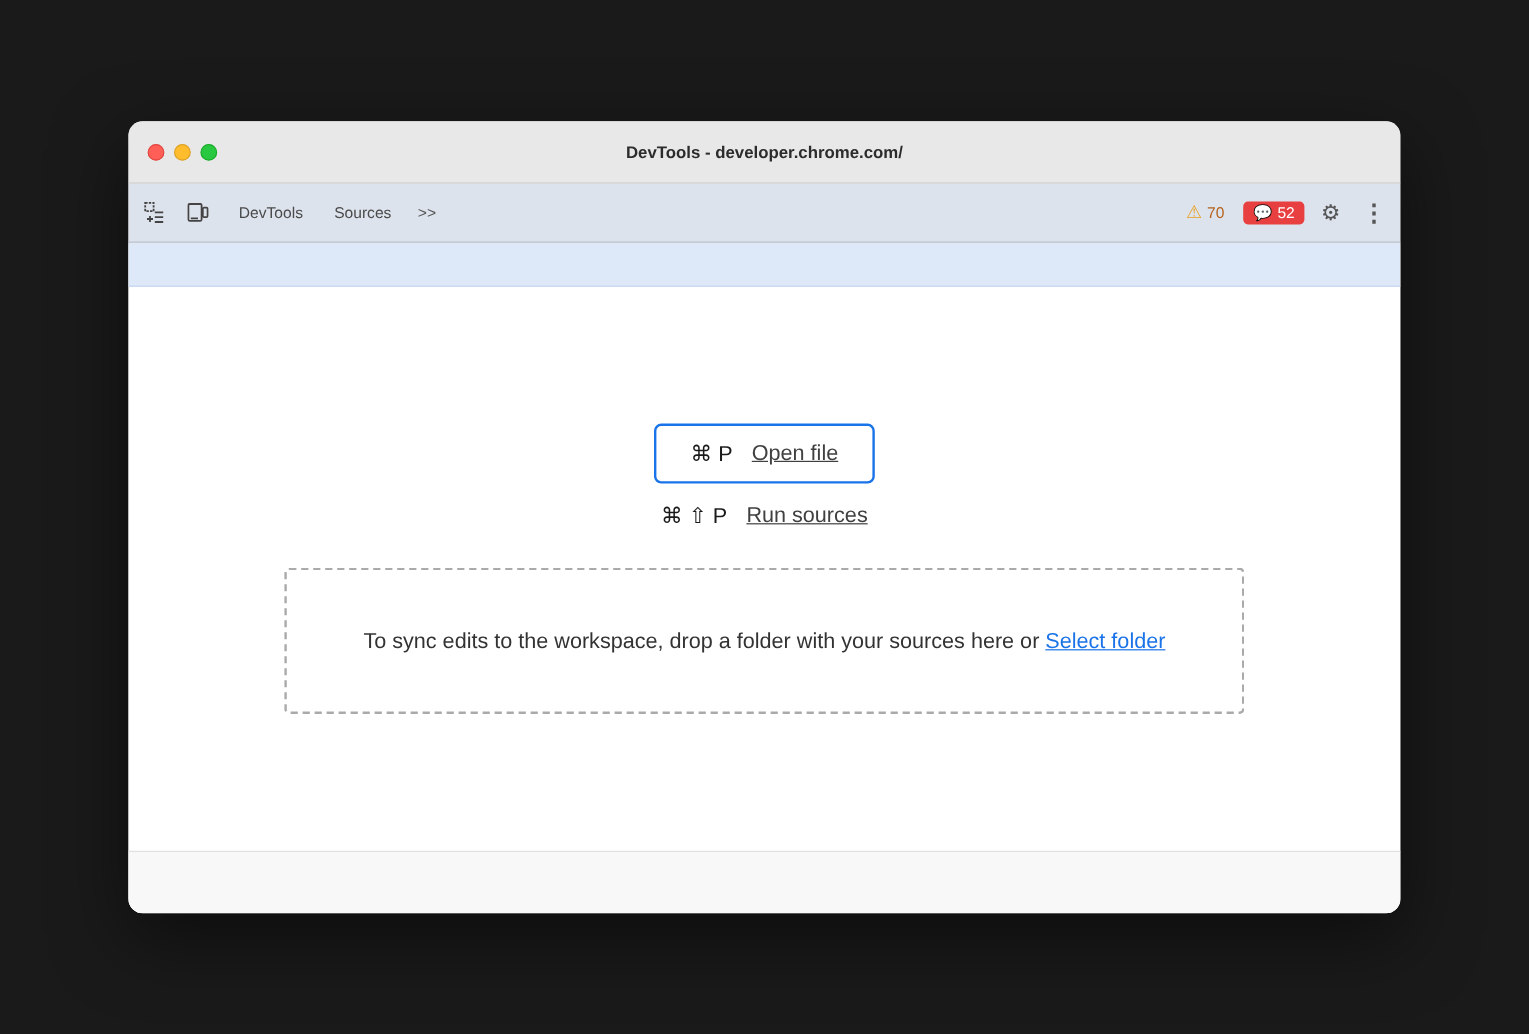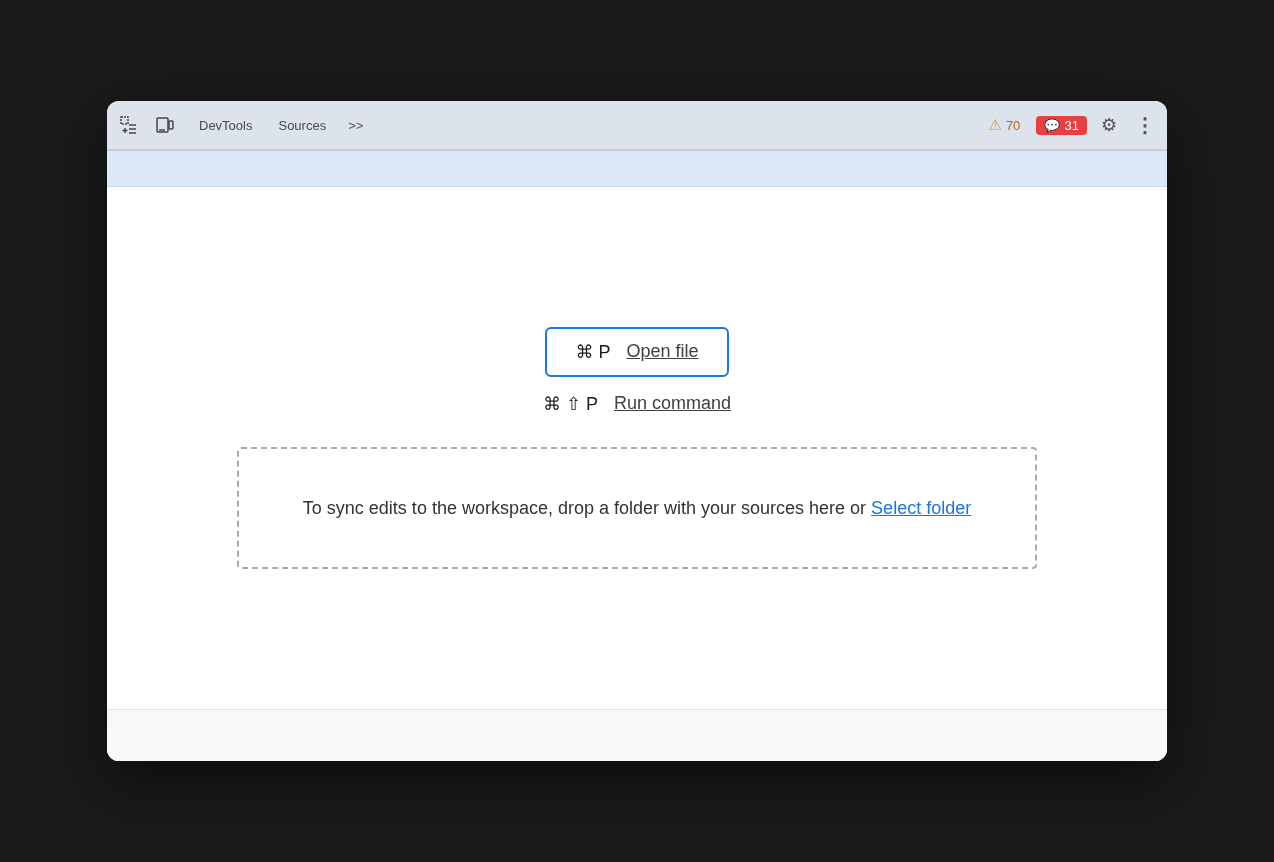--- a/index.html
+++ b/index.html
@@ -253,20 +253,28 @@
       display: flex;
       align-items: center;
       gap: 4px;
     }
   </style>
 </head>
 <body>
 
 <div class="window">
 
+  <div class="title-bar">
+    <div class="traffic-lights">
+      <div class="traffic-light close"></div>
+      <div class="traffic-light minimize"></div>
+      <div class="traffic-light maximize"></div>
+    </div>
+    <span class="title-bar-title">DevTools - developer.chrome.com/</span>
+  </div>
 
   <div class="tab-bar">
     <div class="tab-icons">
       <div class="icon-btn">
         <svg width="18" height="18" viewBox="0 0 18 18" fill="none">
           <rect x="1" y="1" width="7" height="7" stroke="#444" stroke-width="1.5" stroke-dasharray="2 1" fill="none"></rect>
           <line x1="9" y1="13" x2="16" y2="13" stroke="#444" stroke-width="1.5"></line>
           <line x1="9" y1="9" x2="16" y2="9" stroke="#444" stroke-width="1.5"></line>
           <line x1="9" y1="17" x2="16" y2="17" stroke="#444" stroke-width="1.5"></line>
           <line x1="5" y1="12" x2="5" y2="17" stroke="#444" stroke-width="1.5"></line>
@@ -292,41 +300,41 @@
       <div class="more-tabs">&gt;&gt;</div>
     </div>
 
     <div class="tab-bar-right">
       <div class="badge badge-warning">
         <span class="warning-icon">⚠</span>
         <span>70</span>
       </div>
       <div class="comment-badge">
         <span>💬</span>
-        <span>31</span>
+        <span>52</span>
       </div>
       <div class="icon-btn" style="font-size:18px; color:#555;">⚙</div>
       <div class="icon-btn" style="font-size:20px; color:#555; font-weight:bold;">⋮</div>
     </div>
   </div>
 
   <div class="main-content">
 
     <div class="blue-strip"></div>
 
     <div class="content-area">
 
       <div class="shortcut-row highlighted">
         <span class="kbd-combo">⌘ P</span>
         <a class="action-link">Open file</a>
       </div>
 
       <div class="shortcut-row">
         <span class="kbd-combo">⌘ ⇧ P</span>
-        <a class="action-link">Run command</a>
+        <a class="action-link">Run sources</a>
       </div>
 
       <div class="drop-zone">
         <span>To sync edits to the workspace, drop a folder with your sources here or </span><a class="select-folder-link">Select folder</a>
       </div>
 
     </div>
 
     <div class="bottom-strip"></div>
   </div>

